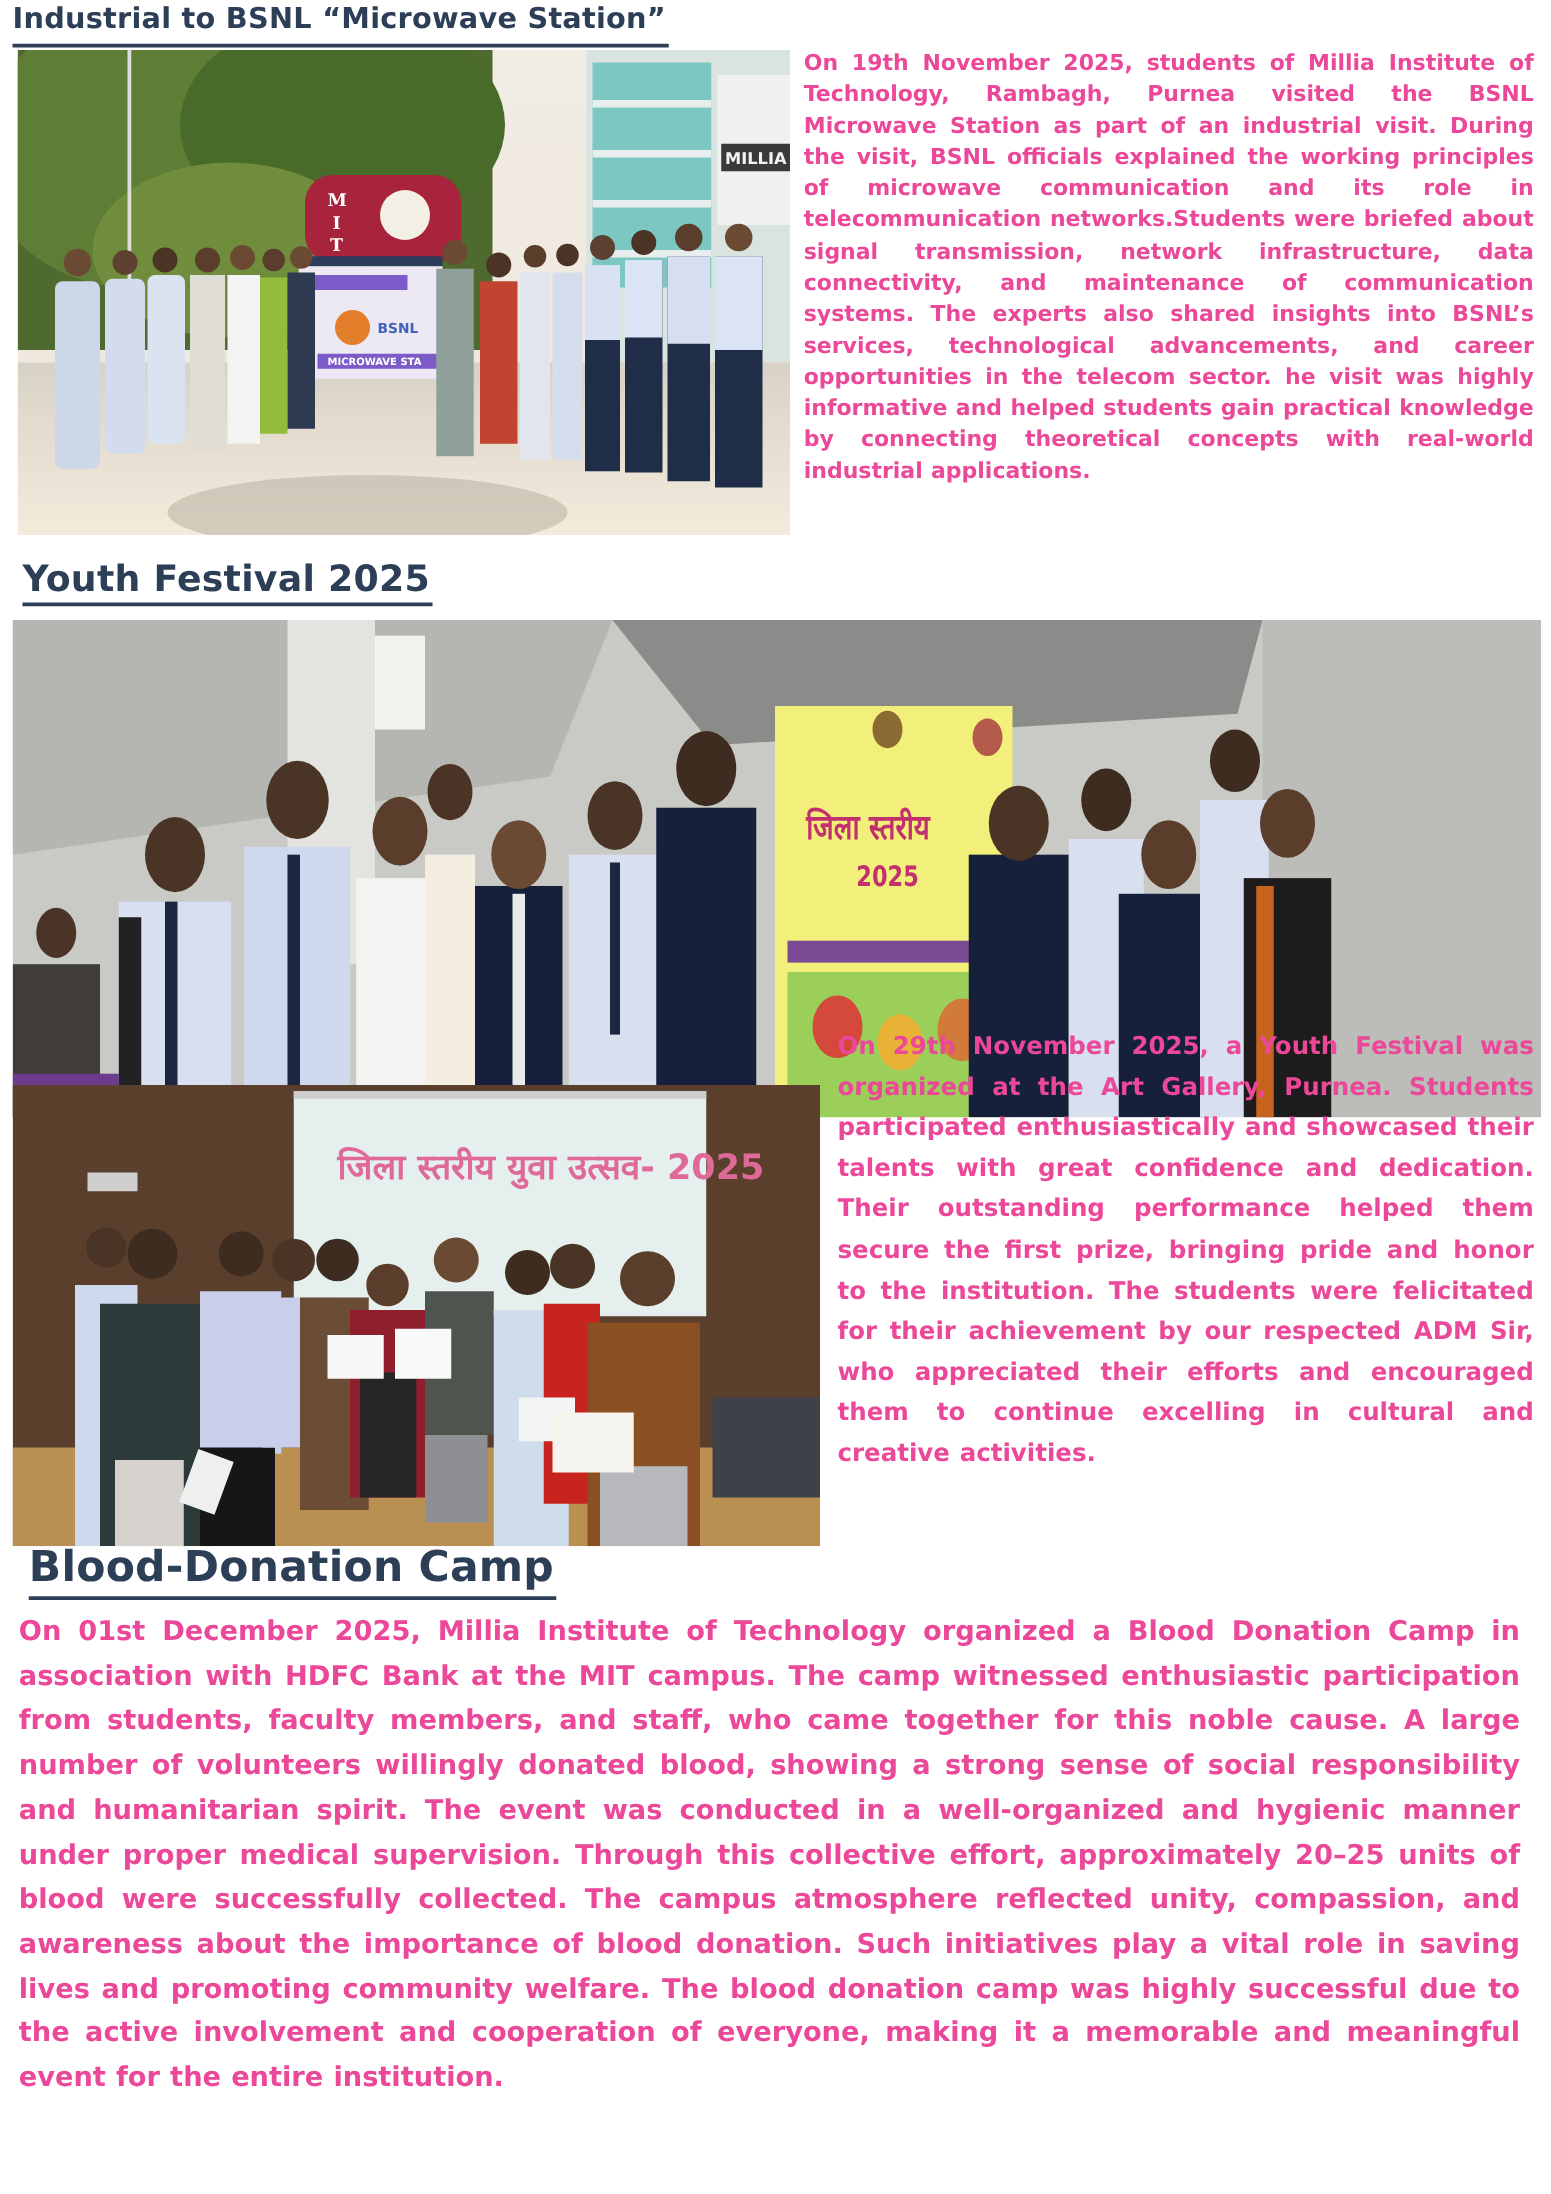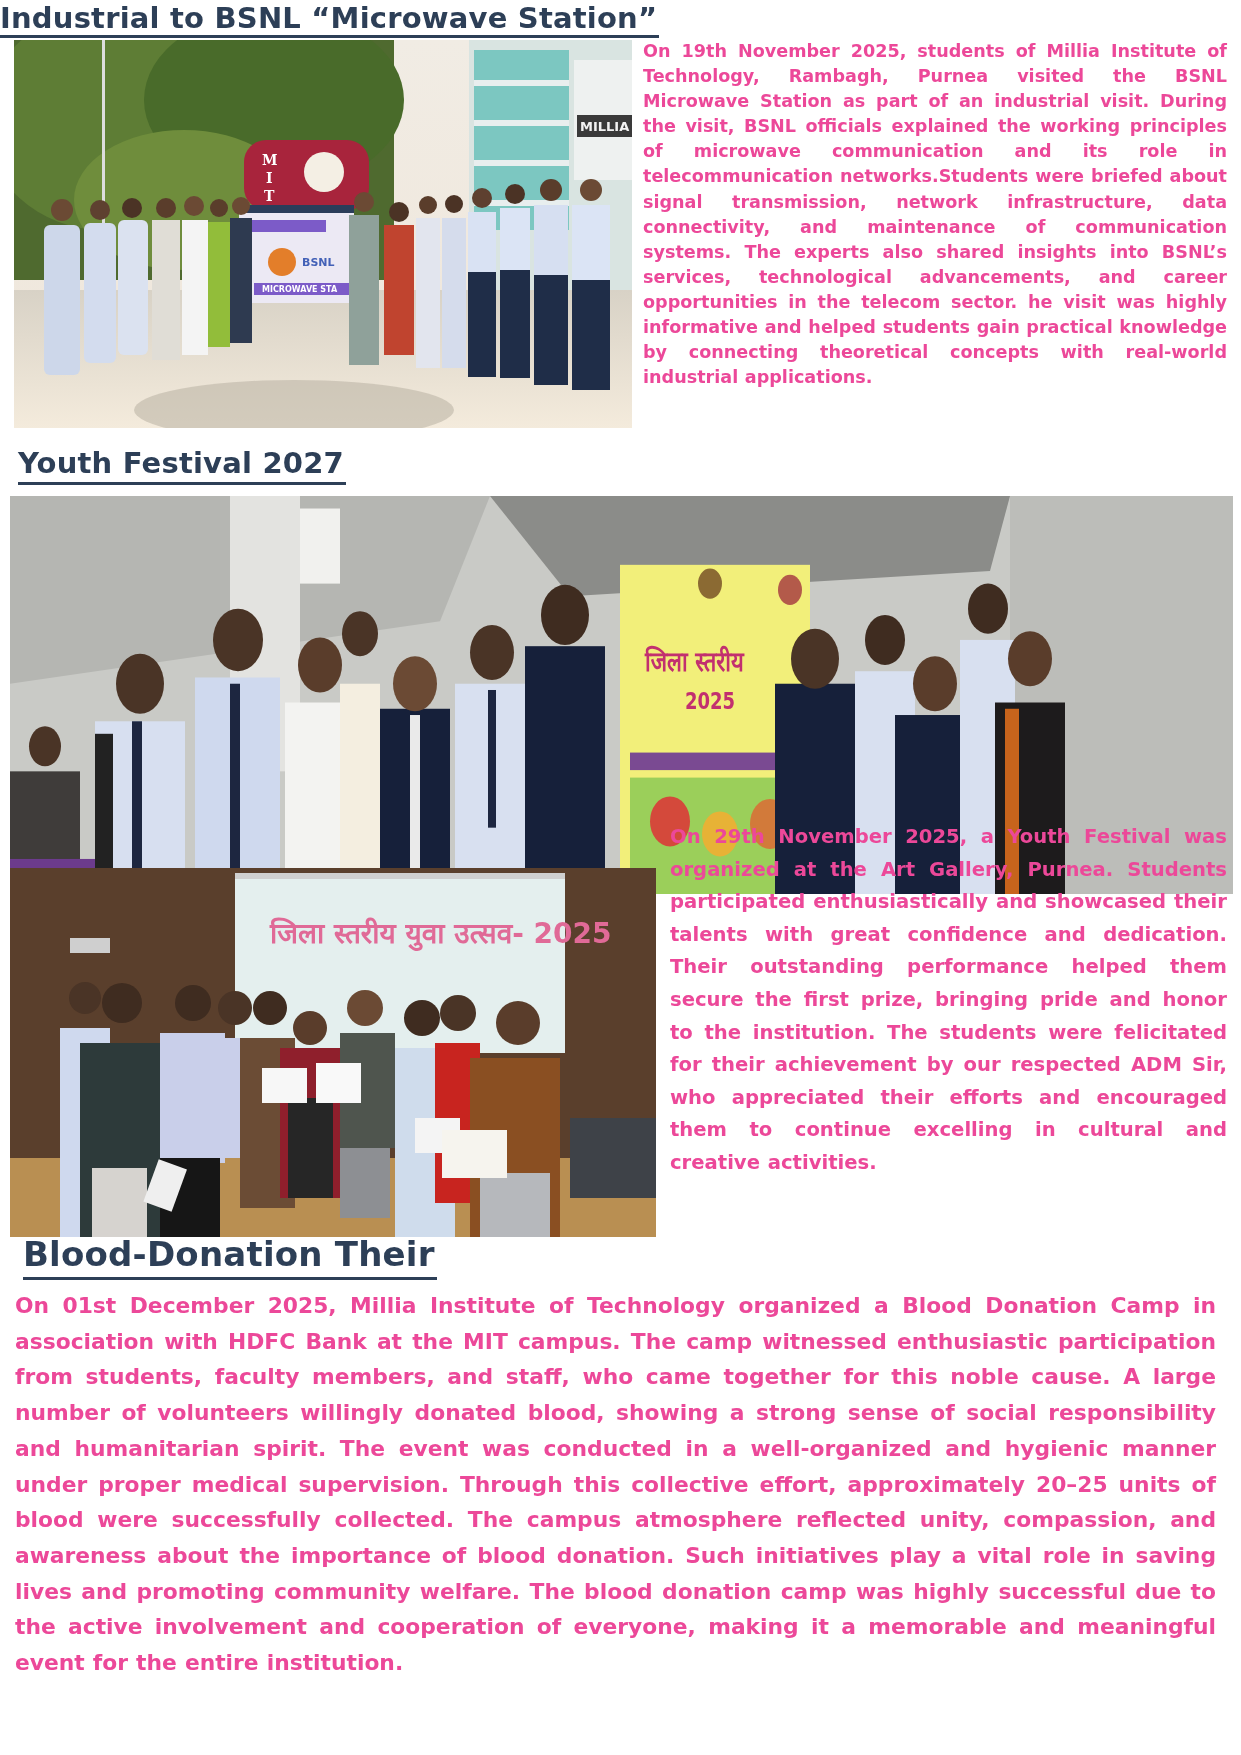--- a/index.html
+++ b/index.html
@@ -30,21 +30,21 @@
 
   .photo {
     position: absolute;
     overflow: hidden;
   }
   .photo svg { display: block; width: 100%; height: 100%; }
 </style>
 </head>
 <body>
 
-<div class="heading" style="left:0; top:4px; font-size:29px;">
+<div class="heading" style="left:10px; top:4px; font-size:23px;">
   <span>Industrial to BSNL “Microwave Station”</span>
   <div class="uline" style="top:31px; left:0; right:-2px;"></div>
 </div>
 
 <div class="photo" style="left:14px; top:40px; width:618px; height:388px;">
   <svg viewBox="0 0 618 388" preserveAspectRatio="none">
     <defs>
       <linearGradient id="g1sky" x1="0" y1="0" x2="0" y2="1">
         <stop offset="0" stop-color="#f1ece4"></stop>
           <stop offset="1" stop-color="#efe6da"></stop>
@@ -128,21 +128,21 @@
       <rect x="558" y="165" width="38" height="185" fill="#1f2d48"></rect>
         <rect x="558" y="165" width="38" height="75" fill="#dbe4f5"></rect>
         <circle cx="577" cy="150" r="11" fill="#6b4a34"></circle>
     </g>
   </svg>
 </div>
 
 <div class="para" style="left:643px; top:39px; width:584px; font-size:17.6px; line-height:25.1px; word-spacing:0.5px;">On 19th November 2025, students of Millia Institute of Technology, Rambagh, Purnea visited the BSNL Microwave Station as part of an industrial visit. During the visit, BSNL officials explained the working principles of microwave communication and its role in telecommunication networks.Students were briefed about signal transmission, network infrastructure, data connectivity, and maintenance of communication systems. The experts also shared insights into BSNL’s services, technological advancements, and career opportunities in the telecom sector. he visit was highly informative and helped students gain practical knowledge by connecting theoretical concepts with real-world industrial applications.</div>
 
 <div class="heading" style="left:18px; top:449px; font-size:29px;">
-  <span>Youth Festival 2027</span>
+  <span>Youth Festival 2025</span>
   <div class="uline" style="top:33px; left:0; right:-2px;"></div>
 </div>
 
 <div class="photo" style="left:10px; top:496px; width:1223px; height:398px;">
   <svg viewBox="0 0 1223 318" preserveAspectRatio="none">
     <rect width="1223" height="318" fill="#c9cac6"></rect>
     <polygon points="0,0 480,0 430,100 0,150" fill="#b5b6b2"></polygon>
     <polygon points="480,0 1000,0 980,60 560,80" fill="#8b8c89"></polygon>
     <rect x="220" y="0" width="70" height="220" fill="#e3e3e0"></rect>
     <rect x="290" y="10" width="40" height="60" fill="#f1f1ee"></rect>
@@ -241,17 +241,17 @@
     <rect x="306" y="195" width="45" height="40" fill="#f9f9f9"></rect>
     <rect x="405" y="250" width="45" height="35" fill="#f4f4f4"></rect>
     <rect x="432" y="262" width="65" height="48" fill="#f6f4ee"></rect>
     <rect x="140" y="295" width="30" height="45" fill="#efefef" transform="rotate(20 155 318)"></rect>
   </svg>
 </div>
 
 <div class="para" style="left:670px; top:821px; width:557px; font-size:19.6px; line-height:32.6px; word-spacing:1px;">On 29th November 2025, a Youth Festival was organized at the Art Gallery, Purnea. Students participated enthusiastically and showcased their talents with great confidence and dedication. Their outstanding performance helped them secure the first prize, bringing pride and honor to the institution. The students were felicitated for their achievement by our respected ADM Sir, who appreciated their efforts and encouraged them to continue excelling in cultural and creative activities.</div>
 
 <div class="heading" style="left:23px; top:1237px; font-size:34px;">
-  <span>Blood-Donation Their</span>
+  <span>Blood-Donation Camp</span>
   <div class="uline" style="top:40px; left:0; right:-2px;"></div>
 </div>
 
 <div class="para" style="left:15px; top:1288px; width:1201px; font-size:21.8px; line-height:35.7px; word-spacing:0.5px;">On 01st December 2025, Millia Institute of Technology organized a Blood Donation Camp in association with HDFC Bank at the MIT campus. The camp witnessed enthusiastic participation from students, faculty members, and staff, who came together for this noble cause. A large number of volunteers willingly donated blood, showing a strong sense of social responsibility and humanitarian spirit. The event was conducted in a well-organized and hygienic manner under proper medical supervision. Through this collective effort, approximately 20–25 units of blood were successfully collected. The campus atmosphere reflected unity, compassion, and awareness about the importance of blood donation. Such initiatives play a vital role in saving lives and promoting community welfare. The blood donation camp was highly successful due to the active involvement and cooperation of everyone, making it a memorable and meaningful event for the entire institution.</div>
 
 </body></html>

